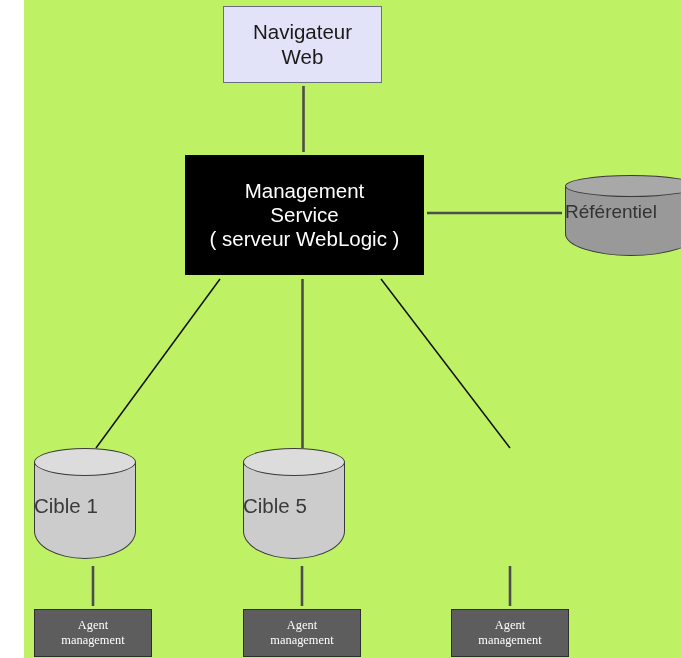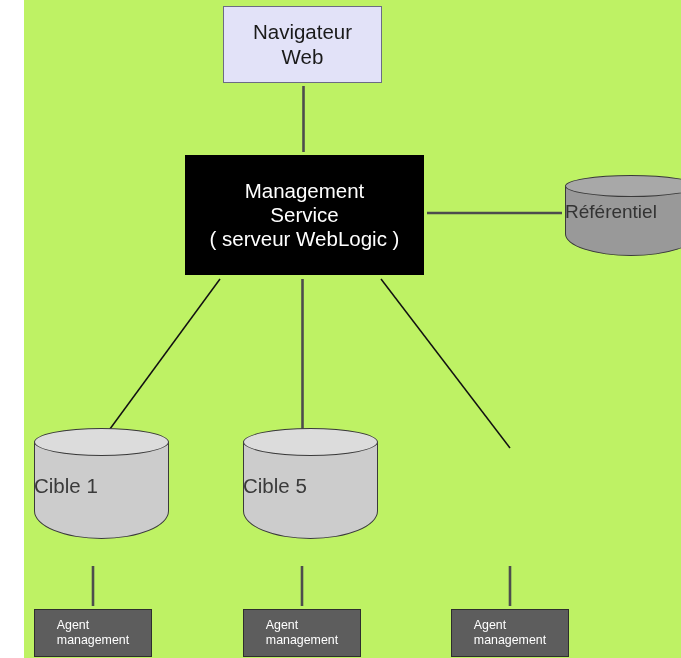--- a/index.html
+++ b/index.html
@@ -63,29 +63,31 @@
     font-size: 20.5px;
   }
 
   
   .agent-box {
     position: absolute;
     box-sizing: border-box;
     display: flex;
     align-items: center;
     justify-content: center;
+    text-align: center;
     line-height: 1.2;
     white-space: pre-line;
     background: #5d5d5d;
     border: 1.6px solid #2e2e2e;
     color: #ffffff;
     font-size: 12.4px;
     width: 118px;
     height: 48px;
     top: 609px;
+    font-family: Liberation Serif, serif;
   }
   #agent-box-1 { left: 10px; }
   #agent-box-2 { left: 219px; }
   #agent-box-3 { left: 427px; }
 
   
   .cylinder {
     position: absolute;
     box-sizing: border-box;
   }
@@ -106,23 +108,23 @@
   .cyl-label {
     position: absolute;
     left: 0;
     width: 100%;
     text-align: left;
     color: #3a3a3a;
   }
 
   
   .cible-cyl {
-    width: 135px;
+    width: 102px;
     height: 111px;
-    top: 428px;
+    top: 448px;
   }
   #cible-cyl-1 { left: 10px; }
   #cible-cyl-2 { left: 219px; }
   #cible-cyl-3 { left: 427px; }
   .cible-cyl .cyl-body {
     top: 14px;
     height: 97px;
     background: #cccccc;
     border: 1.6px solid #3a3a3a;
     border-radius: 0 0 50% 50% / 0 0 28px 28px;

